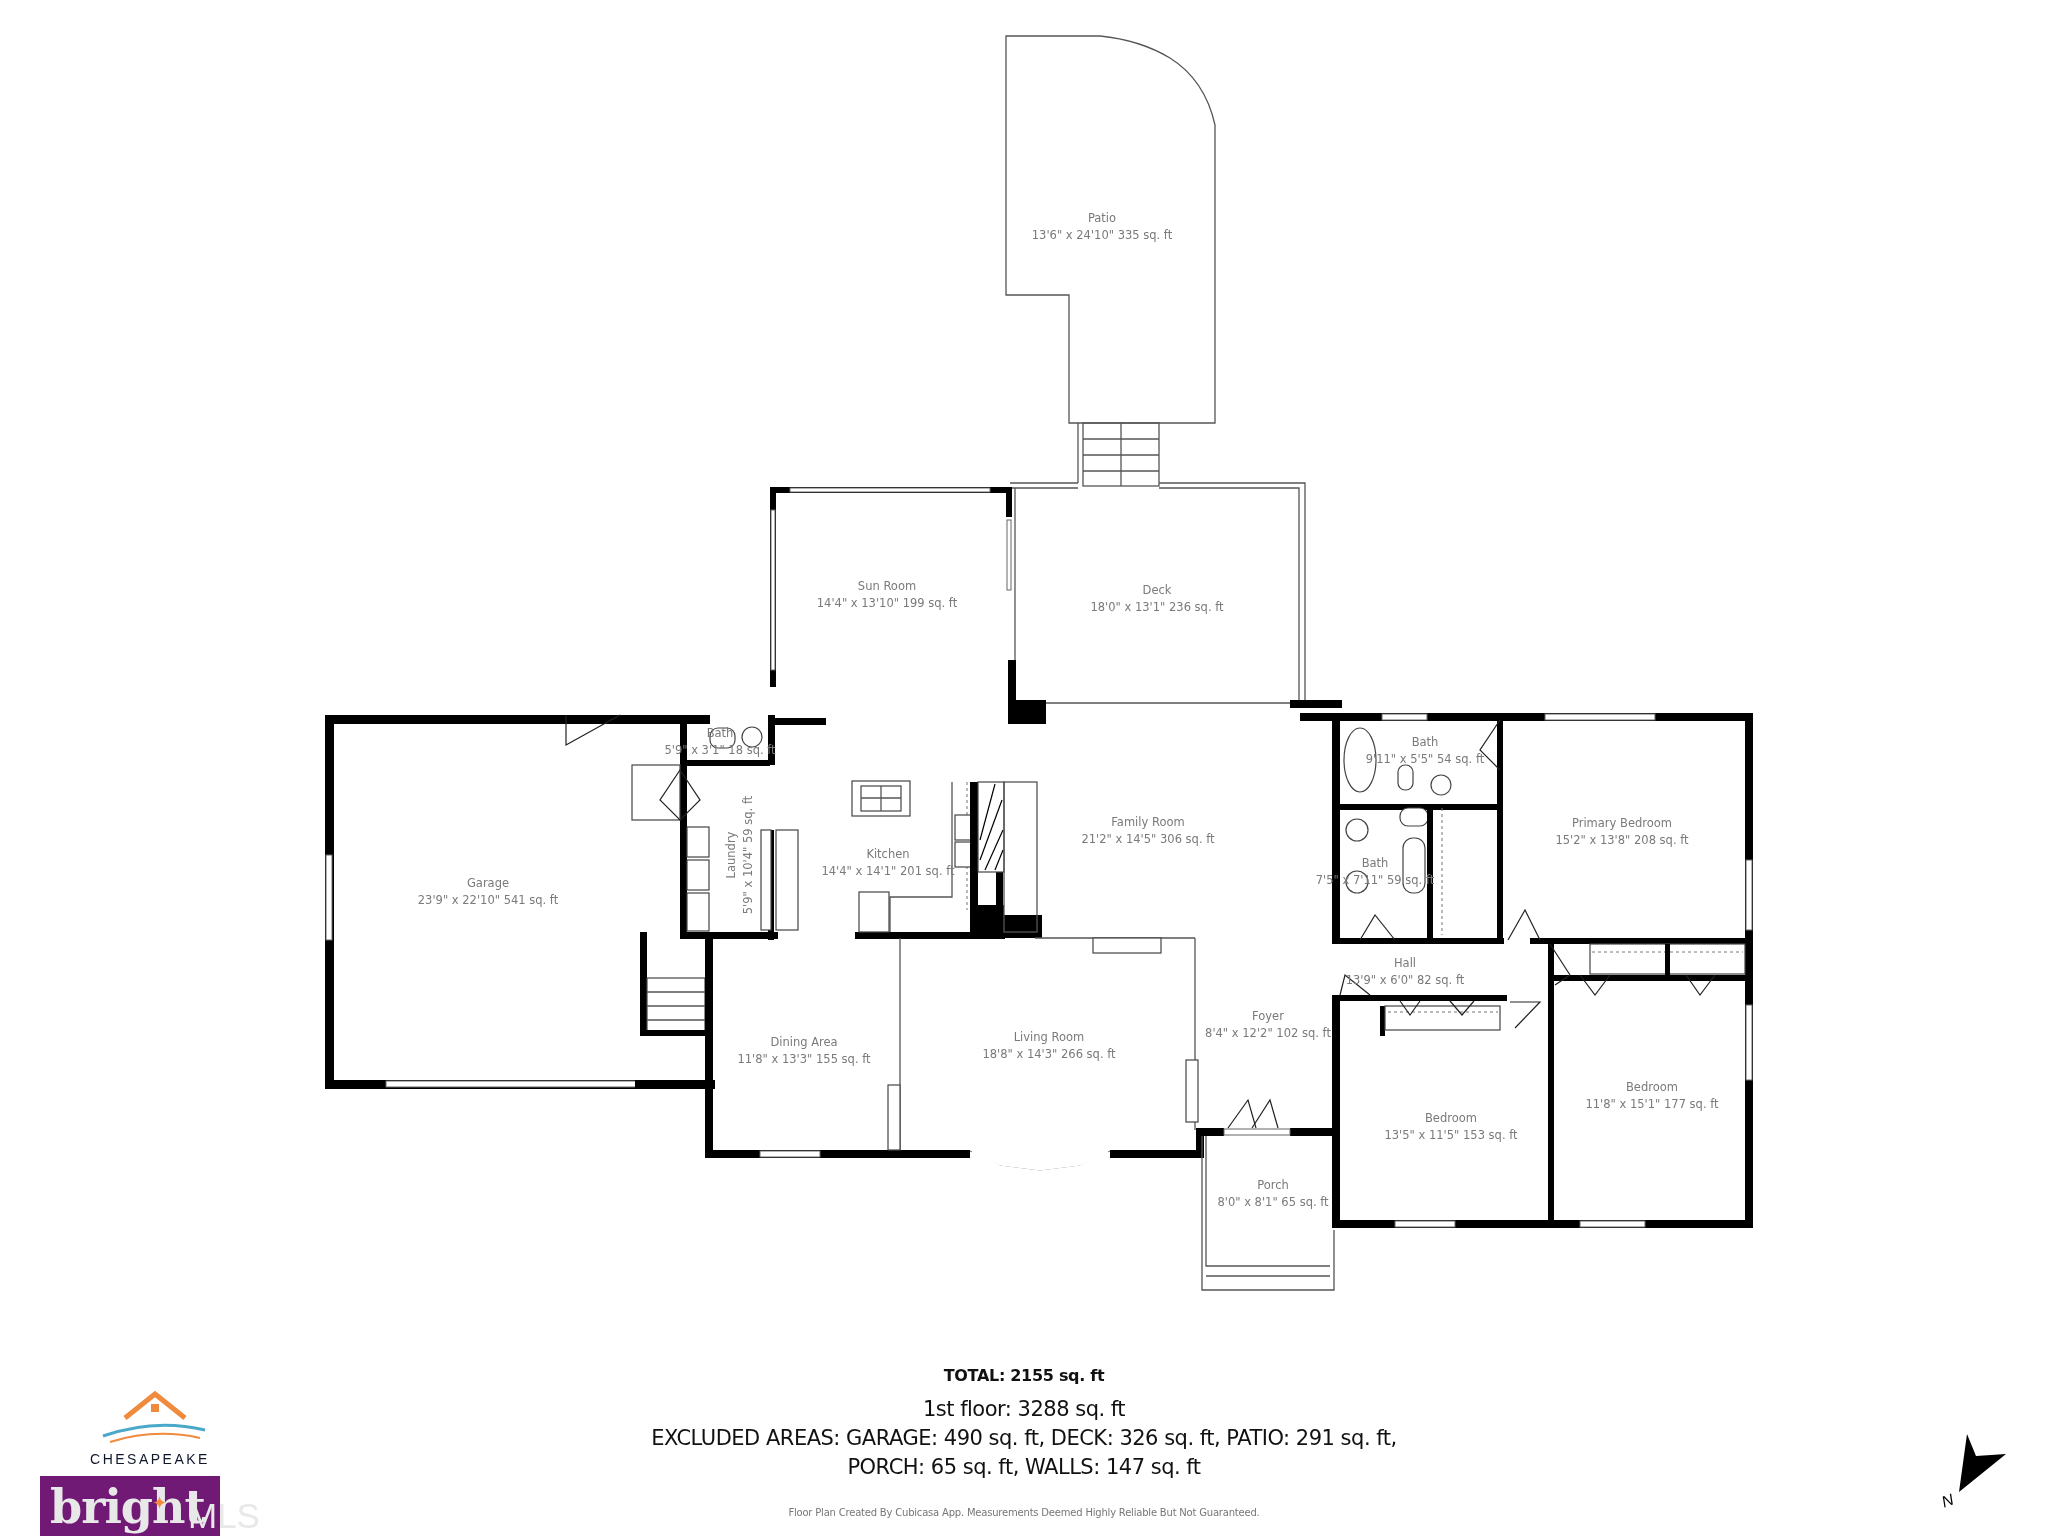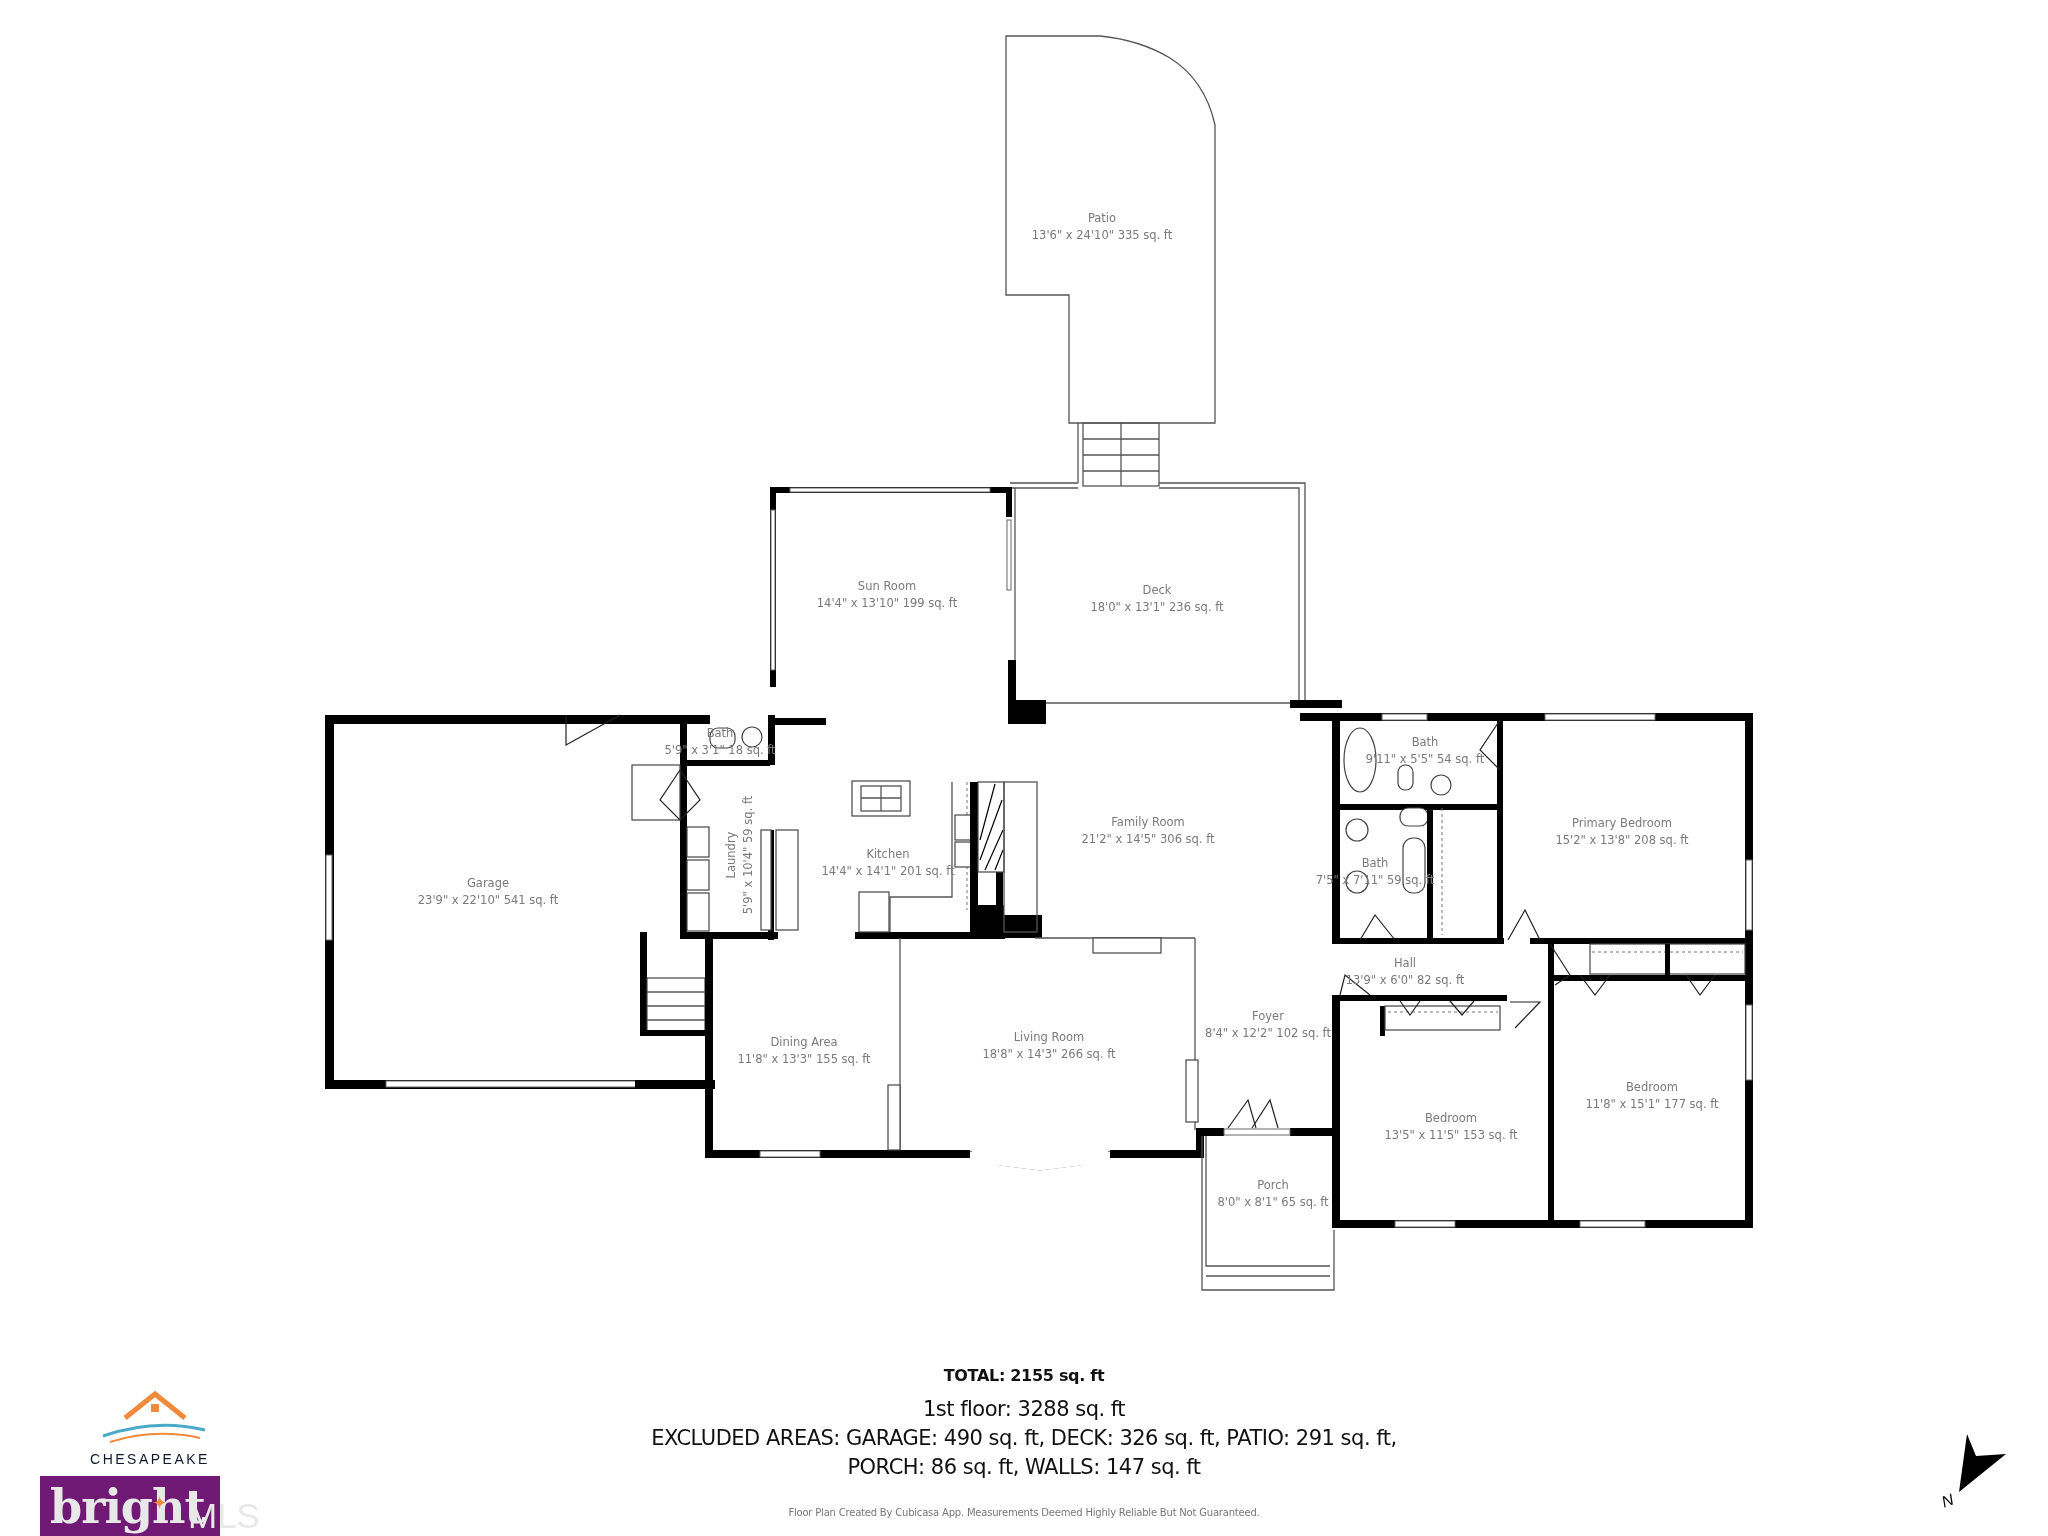--- a/index.html
+++ b/index.html
@@ -263,21 +263,21 @@
     <text class="room-dim" x="1652" y="1108">11'8" x 15'1" 177 sq. ft</text>
 
     <text class="room-name" x="1273" y="1189">Porch</text>
     <text class="room-dim" x="1273" y="1206">8'0" x 8'1" 65 sq. ft</text>
   </g>
 </svg>
 
 <div id="total" class="summary">TOTAL: 2155 sq. ft</div>
 <div id="line1" class="summary sumline">1st floor: 3288 sq. ft</div>
 <div id="line2" class="summary sumline">EXCLUDED AREAS: GARAGE: 490 sq. ft, DECK: 326 sq. ft, PATIO: 291 sq. ft,</div>
-<div id="line3" class="summary sumline">PORCH: 86 sq. ft, WALLS: 147 sq. ft</div>
+<div id="line3" class="summary sumline">PORCH: 65 sq. ft, WALLS: 147 sq. ft</div>
 <div id="disclaimer" class="summary">Floor Plan Created By Cubicasa App. Measurements Deemed Highly Reliable But Not Guaranteed.</div>
 
 <div id="logo-area">
   <div id="chesapeake">
     <svg width="200" height="60" viewBox="0 0 200 60">
       <path d="M70,28 L100,4 L130,28" stroke="#f08a3c" stroke-width="5" fill="none"></path>
       <rect x="96" y="14" width="8" height="8" fill="#f08a3c"></rect>
       <path d="M48,46 Q100,28 150,40" stroke="#4aa8c8" stroke-width="3" fill="none"></path>
       <path d="M55,52 Q100,38 145,48" stroke="#f08a3c" stroke-width="2" fill="none"></path>
     </svg>

